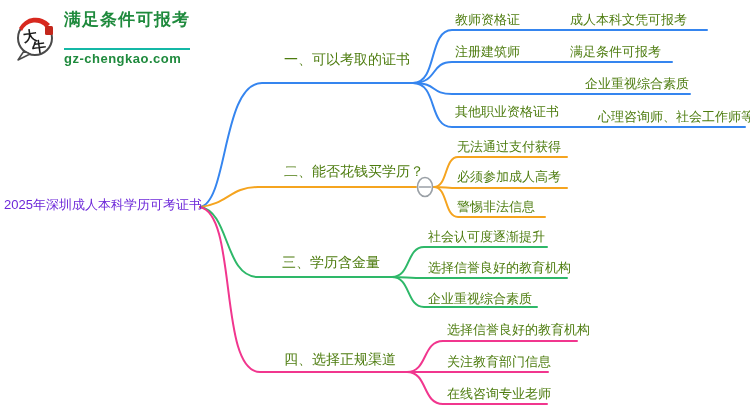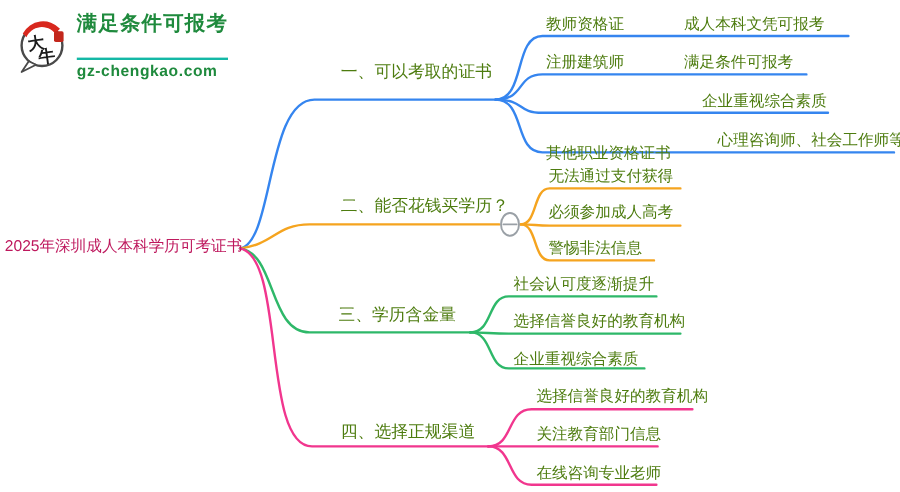--- a/index.html
+++ b/index.html
@@ -2,21 +2,21 @@
 <html><head>
 <meta charset="utf-8">
 <style>
   html,body{margin:0;padding:0;background:#fff;}
   #canvas{
     position:relative;width:750px;height:410px;background:#ffffff;overflow:hidden;
     font-family:"Liberation Sans","DejaVu Sans",sans-serif;
   }
   #wires{position:absolute;left:0;top:0;width:750px;height:410px;}
   .node{position:absolute;color:#4d7c0f;white-space:nowrap;line-height:1.25;}
-  .central{font-size:13px;color:#be185d;}
+  .central{font-size:13px;color:#6d28d9;}
   .blabel{font-size:14px;}
   .child{font-size:13px;}
   
   .logo{position:absolute;left:12px;top:8px;display:flex;align-items:center;}
   .logo-text{margin-left:6px;}
   .logo-title{font-size:17px;font-weight:bold;color:#1f8a3d;letter-spacing:1px;}
   .logo-url{font-size:13px;font-weight:bold;color:#1f8a3d;border-top:2px solid #14b8a6;margin-top:17px;padding-top:1px;letter-spacing:0.5px;}
 </style>
 </head>
 <body>
@@ -68,21 +68,21 @@
   </div>
 
   <div class="node central" style="left:4px;top:197px;">2025年深圳成人本科学历可考证书</div>
 
   <div class="node blabel" style="left:284px;top:51px;">一、可以考取的证书</div>
   <div class="node child" style="left:455px;top:12px;">教师资格证</div>
   <div class="node child" style="left:570px;top:12px;text-align:right;">成人本科文凭可报考</div>
   <div class="node child" style="left:455px;top:44px;">注册建筑师</div>
   <div class="node child" style="left:570px;top:44px;text-align:center;">满足条件可报考</div>
   <div class="node child" style="left:585px;top:76px;">企业重视综合素质</div>
-  <div class="node child" style="left:455px;top:120px;">其他职业资格证书</div>
+  <div class="node child" style="left:455px;top:104px;">其他职业资格证书</div>
   <div class="node child" style="left:598px;top:109px;">心理咨询师、社会工作师等</div>
 
   <div class="node blabel" style="left:284px;top:163px;">二、能否花钱买学历？</div>
   <div class="node child" style="left:457px;top:139px;">无法通过支付获得</div>
   <div class="node child" style="left:457px;top:169px;">必须参加成人高考</div>
   <div class="node child" style="left:457px;top:199px;">警惕非法信息</div>
 
   <div class="node blabel" style="left:282px;top:254px;">三、学历含金量</div>
   <div class="node child" style="left:428px;top:229px;">社会认可度逐渐提升</div>
   <div class="node child" style="left:428px;top:260px;">选择信誉良好的教育机构</div>

